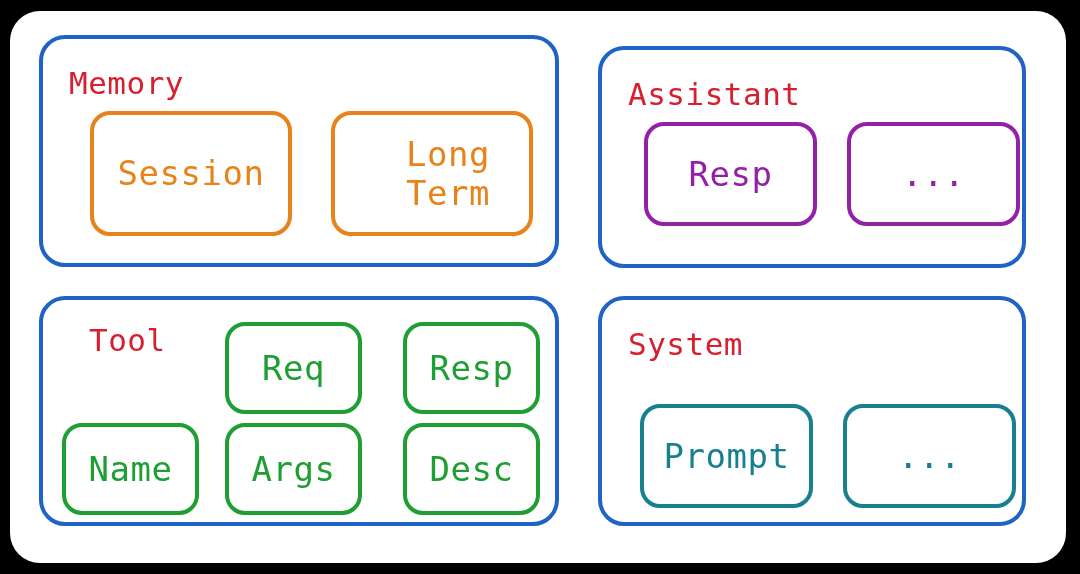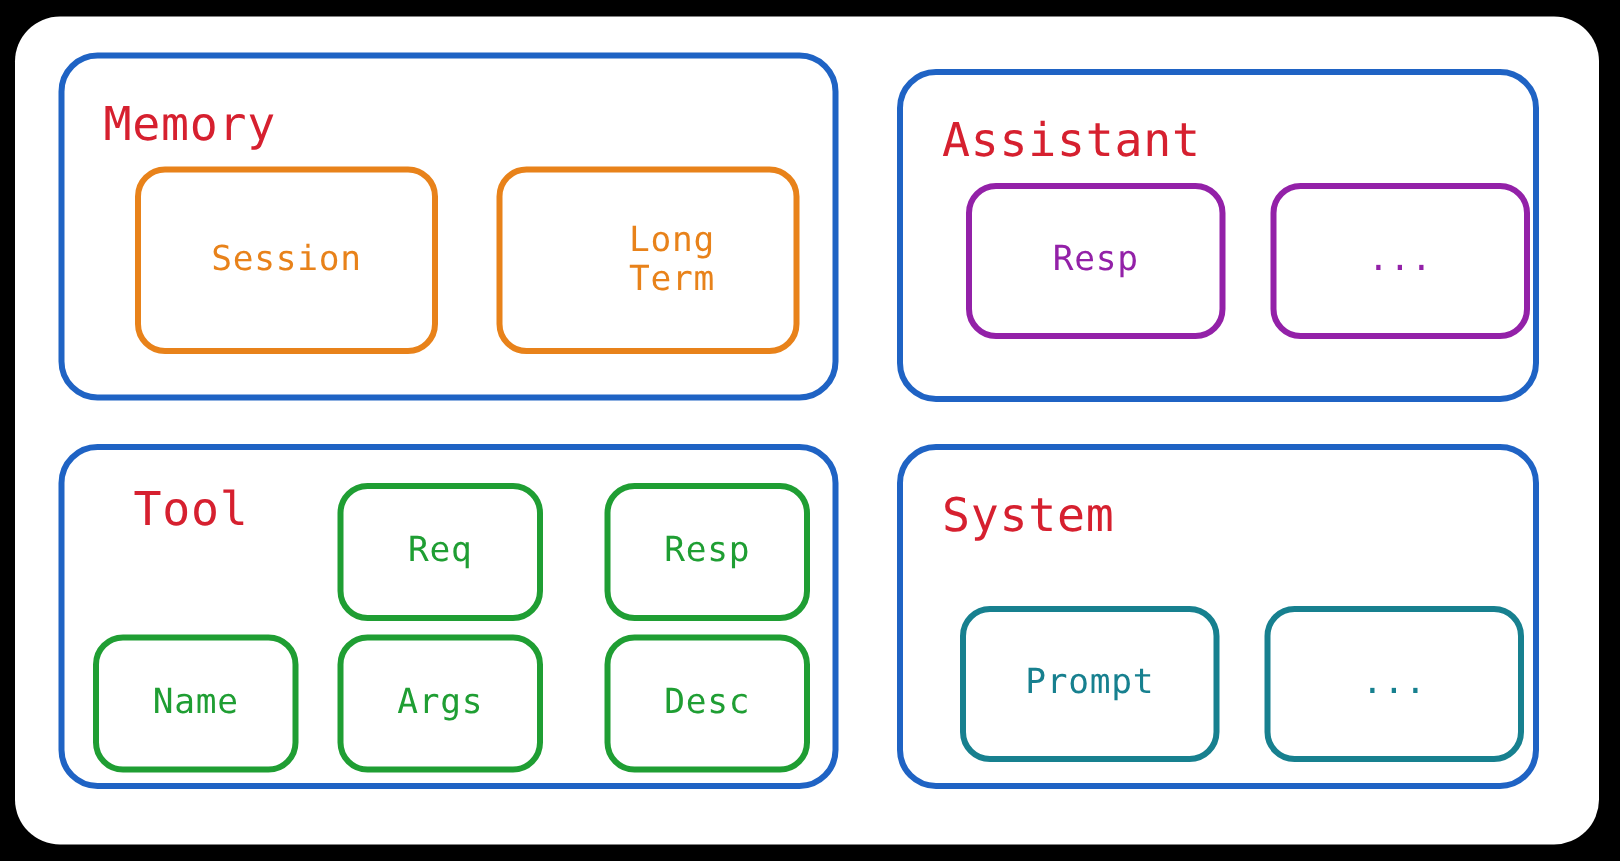--- a/index.html
+++ b/index.html
@@ -68,21 +68,21 @@
     border: 4px solid currentColor;
     border-radius: 20px;
     background: #ffffff;
     display: flex;
     align-items: center;
     justify-content: center;
     text-align: center;
   }
 
   .chip-label {
-    font-size: 23px;
+    font-size: 34px;
     line-height: 1.12;
     letter-spacing: 0.5px;
     white-space: pre-line;
     font-family: "DejaVu Sans Mono", "Liberation Mono", monospace;
   }
 
   .c-orange { color: #e8821a; }
   .c-purple { color: #9321a8; }
   .c-green  { color: #1f9e33; }
   .c-teal   { color: #17808f; }

